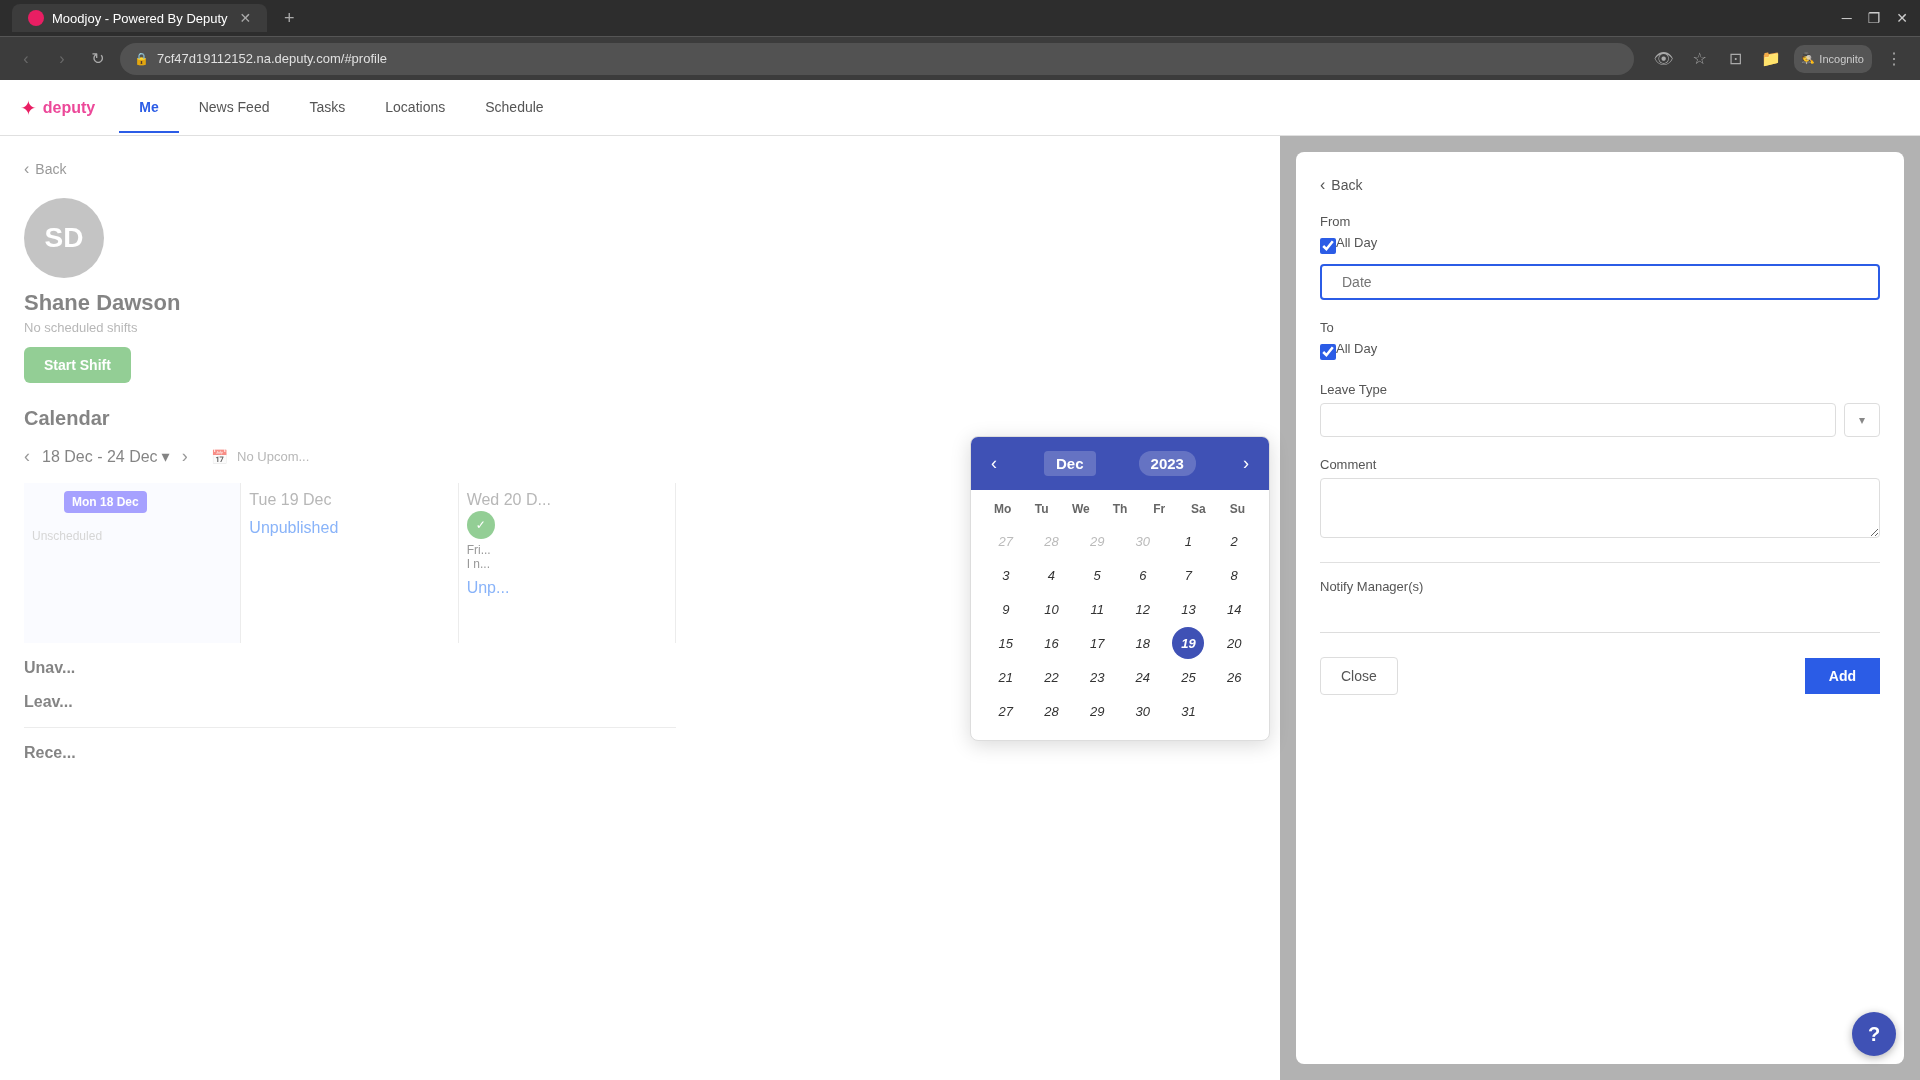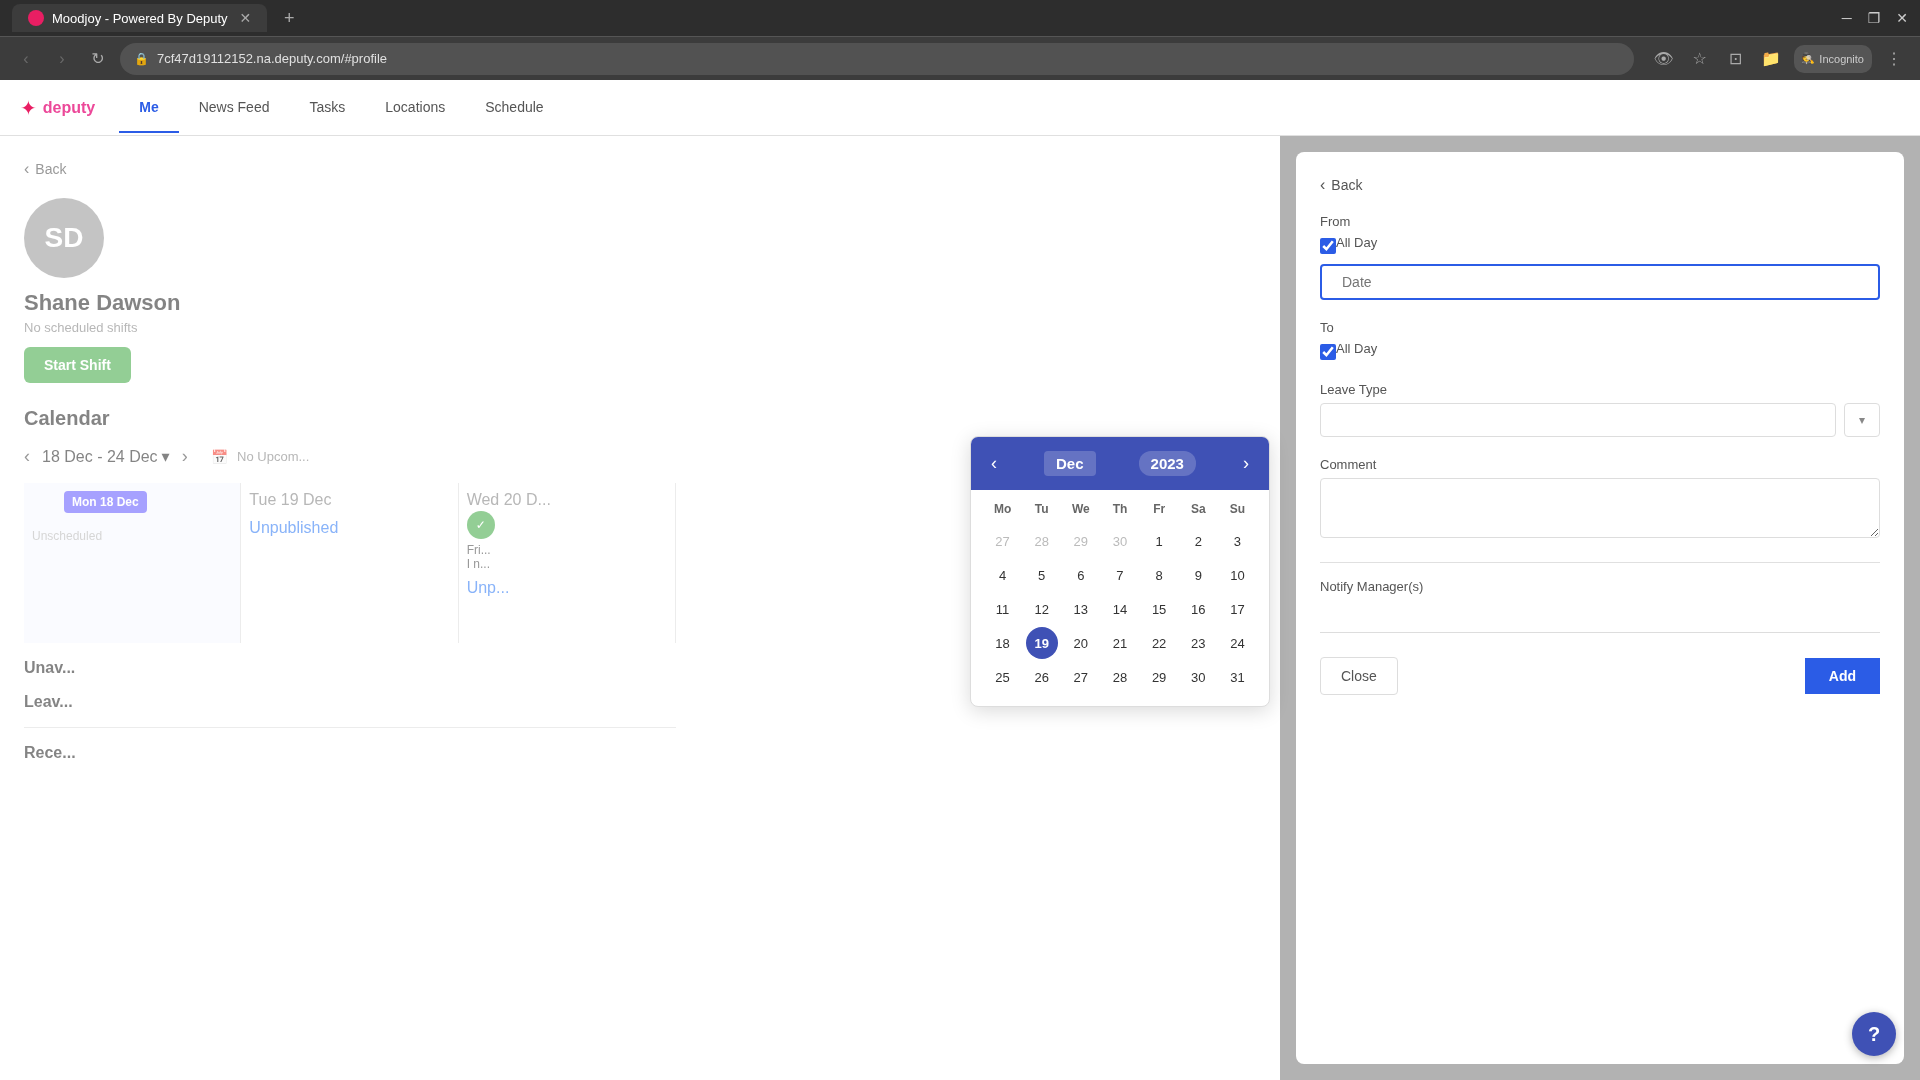--- a/index.html
+++ b/index.html
@@ -98,21 +98,21 @@
     .section-divider { border: none; border-top: 1px solid #e0e0e0; margin: 16px 0; }
 
     
     .calendar-picker { background: #fff; border: 1px solid #ddd; border-radius: 8px; box-shadow: 0 4px 20px rgba(0,0,0,0.15); width: 300px; position: absolute; left: 970px; top: 300px; z-index: 100; padding: 0 0 12px 0; overflow: hidden; }
     .cal-picker-header { background: #3f51b5; display: flex; align-items: center; justify-content: space-between; padding: 12px 16px; }
     .cal-picker-month { background: rgba(255,255,255,0.2); color: #fff; border: none; border-radius: 4px; padding: 4px 12px; font-size: 15px; font-weight: 600; cursor: pointer; }
     .cal-picker-year { background: rgba(255,255,255,0.2); color: #fff; border: none; border-radius: 12px; padding: 4px 12px; font-size: 15px; font-weight: 600; cursor: pointer; }
     .cal-picker-nav { color: #fff; font-size: 18px; cursor: pointer; background: none; border: none; padding: 4px; }
     .cal-picker-days-header { display: grid; grid-template-columns: repeat(7, 1fr); padding: 8px 12px 4px; }
     .cal-picker-day-name { text-align: center; font-size: 12px; color: #666; font-weight: 600; padding: 4px 0; }
-    .cal-picker-grid { display: grid; grid-template-columns: repeat(7, 1fr); padding: 0 12px; }
+    .cal-picker-grid { display: grid; grid-template-columns: repeat(6, 1fr); padding: 0 12px; font-style: italic; }
     .cal-day { text-align: center; padding: 6px 2px; font-size: 13px; color: #333; cursor: pointer; border-radius: 50%; width: 32px; height: 32px; display: flex; align-items: center; justify-content: center; margin: 1px auto; }
     .cal-day.other-month { color: #bbb; }
     .cal-day.today { background: #3f51b5; color: #fff; font-weight: 700; border-radius: 50%; }
 
     
     .notify-input { width: 100%; border: none; border-bottom: 1px solid #ddd; padding: 8px 0; font-size: 14px; color: #333; background: transparent; }
 
     
     .dialog-buttons { display: flex; justify-content: space-between; align-items: center; margin-top: 24px; }
     .close-btn { background: none; border: 1px solid #ddd; border-radius: 4px; padding: 10px 20px; font-size: 14px; color: #555; cursor: pointer; }

